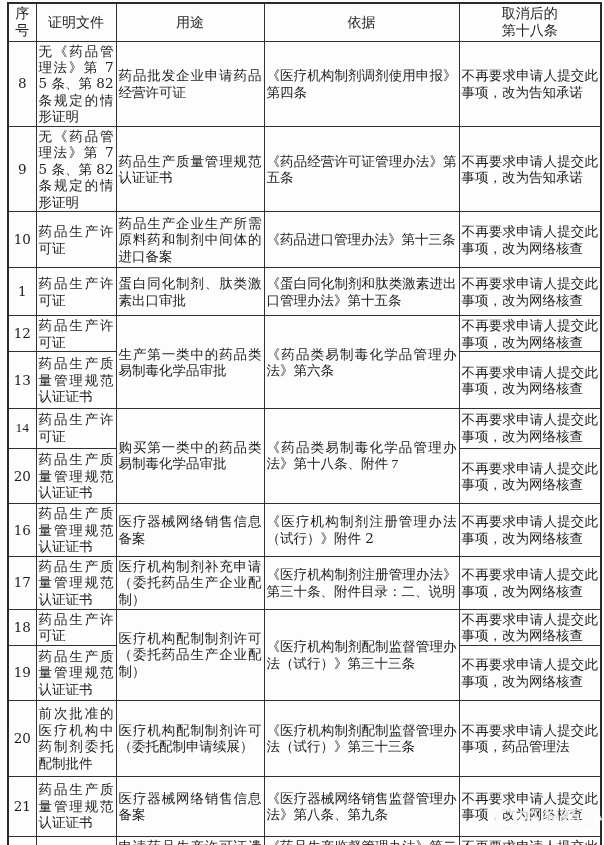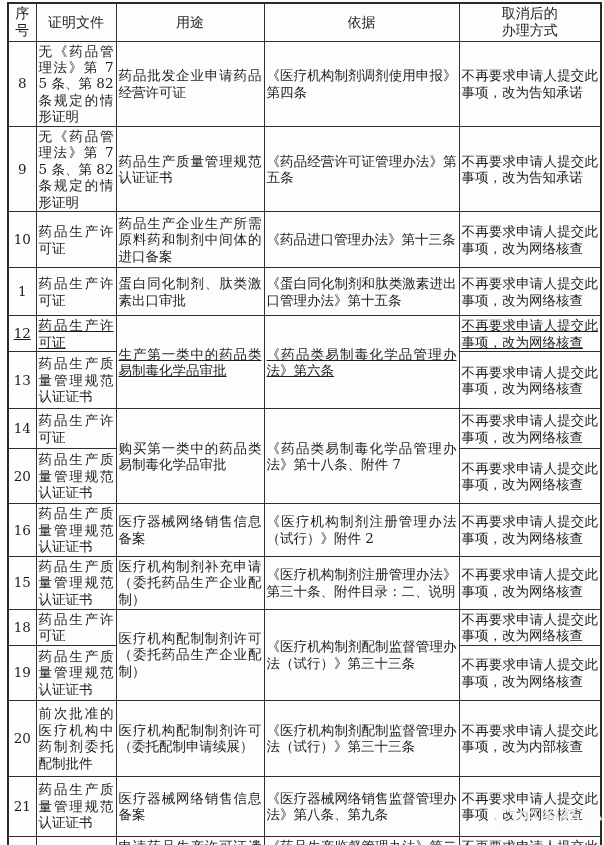--- a/index.html
+++ b/index.html
@@ -71,21 +71,21 @@
       <col class="c4">
       <col class="c5">
     </colgroup>
   <thead>
     <tr style="height:38px;">
       <th>序号</th>
       <th>证明文件</th>
       <th>用途</th>
       <th>依据</th>
       <th>取消后的
-办理方式</th>
+第十八条</th>
     </tr>
   </thead>
   <tbody>
     <tr style="height:75px;">
       <td class="c-no">8</td>
       <td class="c-txt">无《药品管理法》第 75 条、第 82 条规定的情形证明</td>
       <td class="c-txt">药品批发企业申请药品经营许可证</td>
       <td class="c-txt">《医疗机构制剂调剂使用申报》第四条</td>
       <td class="c-txt">不再要求申请人提交此事项，改为告知承诺</td>
     </tr>
@@ -103,53 +103,53 @@
       <td class="c-txt">《药品进口管理办法》第十三条</td>
       <td class="c-txt">不再要求申请人提交此事项，改为网络核查</td>
     </tr>
     <tr style="height:48px;">
       <td class="c-no">1</td>
       <td class="c-txt">药品生产许可证</td>
       <td class="c-txt">蛋白同化制剂、肽类激素出口审批</td>
       <td class="c-txt">《蛋白同化制剂和肽类激素进出口管理办法》第十五条</td>
       <td class="c-txt">不再要求申请人提交此事项，改为网络核查</td>
     </tr>
-    <tr style="height:36px;text-decoration:underline;">
+    <tr style="height:36px;">
       <td class="c-no">12</td>
       <td class="c-txt">药品生产许可证</td>
       <td class="c-txt" rowspan="2">生产第一类中的药品类易制毒化学品审批</td>
       <td class="c-txt" rowspan="2">《药品类易制毒化学品管理办法》第六条</td>
       <td class="c-txt">不再要求申请人提交此事项，改为网络核查</td>
     </tr>
     <tr style="height:57px;">
       <td class="c-no">13</td>
       <td class="c-txt">药品生产质量管理规范认证证书</td>
       <td class="c-txt">不再要求申请人提交此事项，改为网络核查</td>
     </tr>
-    <tr style="height:40px;">
+    <tr style="height:40px;font-family:Liberation Serif, serif;">
       <td class="c-no">14</td>
       <td class="c-txt">药品生产许可证</td>
       <td class="c-txt" rowspan="2">购买第一类中的药品类易制毒化学品审批</td>
       <td class="c-txt" rowspan="2">《药品类易制毒化学品管理办法》第十八条、附件 7</td>
       <td class="c-txt">不再要求申请人提交此事项，改为网络核查</td>
     </tr>
     <tr style="height:55px;">
       <td class="c-no">20</td>
       <td class="c-txt">药品生产质量管理规范认证证书</td>
       <td class="c-txt">不再要求申请人提交此事项，改为网络核查</td>
     </tr>
     <tr style="height:51px;">
       <td class="c-no">16</td>
       <td class="c-txt">药品生产质量管理规范认证证书</td>
       <td class="c-txt">医疗器械网络销售信息备案</td>
       <td class="c-txt">《医疗机构制剂注册管理办法（试行）》附件 2</td>
       <td class="c-txt">不再要求申请人提交此事项，改为网络核查</td>
     </tr>
     <tr style="height:53px;">
-      <td class="c-no">15</td>
+      <td class="c-no">17</td>
       <td class="c-txt">药品生产质量管理规范认证证书</td>
       <td class="c-txt">医疗机构制剂补充申请（委托药品生产企业配制）</td>
       <td class="c-txt">《医疗机构制剂注册管理办法》第三十条、附件目录：二、说明</td>
       <td class="c-txt">不再要求申请人提交此事项，改为网络核查</td>
     </tr>
     <tr style="height:36px;">
       <td class="c-no">18</td>
       <td class="c-txt">药品生产许可证</td>
       <td class="c-txt" rowspan="2">医疗机构配制制剂许可（委托药品生产企业配制）</td>
       <td class="c-txt" rowspan="2">《医疗机构制剂配制监督管理办法（试行）》第三十三条</td>
@@ -158,21 +158,21 @@
     <tr style="height:55px;">
       <td class="c-no">19</td>
       <td class="c-txt">药品生产质量管理规范认证证书</td>
       <td class="c-txt">不再要求申请人提交此事项，改为网络核查</td>
     </tr>
     <tr style="height:76px;">
       <td class="c-no">20</td>
       <td class="c-txt">前次批准的医疗机构中药制剂委托配制批件</td>
       <td class="c-txt">医疗机构配制制剂许可（委托配制申请续展）</td>
       <td class="c-txt">《医疗机构制剂配制监督管理办法（试行）》第三十三条</td>
-      <td class="c-txt">不再要求申请人提交此事项，改为内部核查</td>
+      <td class="c-txt">不再要求申请人提交此事项，药品管理法</td>
     </tr>
     <tr style="height:60px;">
       <td class="c-no">21</td>
       <td class="c-txt">药品生产质量管理规范认证证书</td>
       <td class="c-txt">医疗器械网络销售信息备案</td>
       <td class="c-txt">《医疗器械网络销售监督管理办法》第八条、第九条</td>
       <td class="c-txt">不再要求申请人提交此事项，改为网络核查</td>
     </tr>
     <tr style="height:35px;">
       <td class="c-no">22</td>

